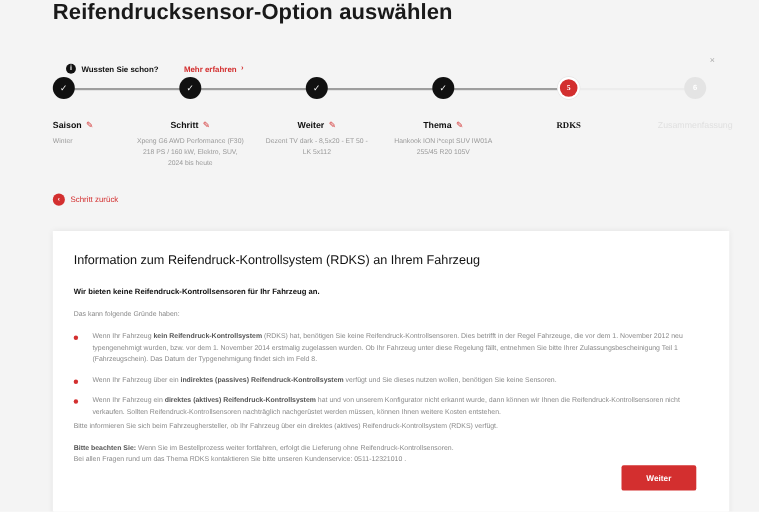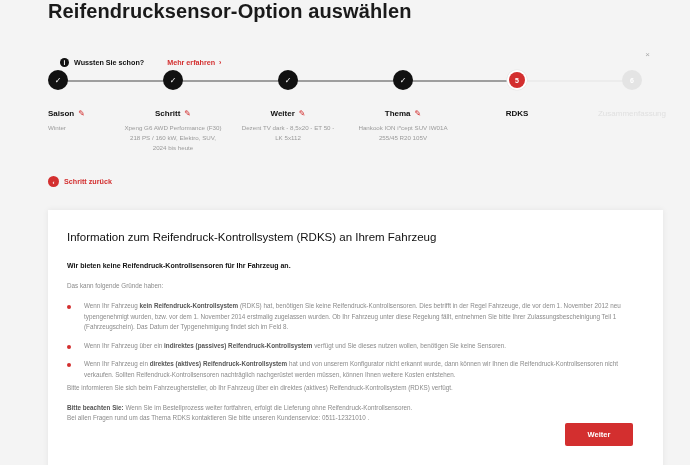--- a/index.html
+++ b/index.html
@@ -70,21 +70,21 @@
 
     
     .back {
       position: absolute; left: 48px; top: 176px; display: flex; align-items: center;
       cursor: pointer;
     }
     .back .bicon {
       width: 11px; height: 11px; border-radius: 50%; background: #d32f2f; color: #fff;
       font-size: 6px; font-weight: bold; display: flex; align-items: center; justify-content: center;
     }
-    .back .blabel { margin-left: 5px; font-size: 7.2px; color: #d32f2f; font-weight: bold; }
+    .back .blabel { margin-left: 5px; font-size: 7.2px; color: #d32f2f; font-weight: normal; }
 
     
     .card {
       position: absolute; left: 48px; top: 210px; width: 615px; height: 262px;
       background: #fff; box-shadow: 0 0 6px rgba(0,0,0,0.07);
     }
     .card .ctitle {
       position: absolute; left: 19px; top: 21px; font-size: 11.5px; color: #111;
     }
     .card .lead {
@@ -176,21 +176,21 @@
       <div class="title">
         <span>Thema</span>
         <span class="edit">✎</span>
       </div>
       <div class="sub">
         <div>Hankook ION i*cept SUV IW01A</div>
         <div>255/45 R20 105V</div>
       </div>
     </div>
 
-    <div class="step" style="left:517px;">
+    <div class="step" style="left:517px;font-family:Liberation Serif, serif;">
       <div class="circle active">5</div>
       <div class="title">
         <span>RDKS</span>
       </div>
     </div>
 
     <div class="step" style="left:632px;">
       <div class="circle todo">6</div>
       <div class="title todo">
         <span>Zusammenfassung</span>

